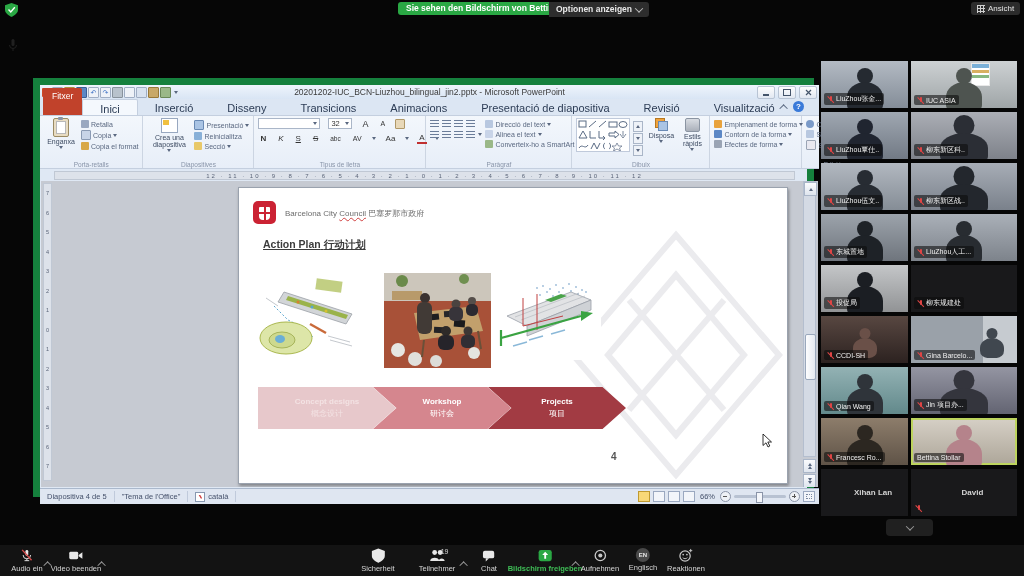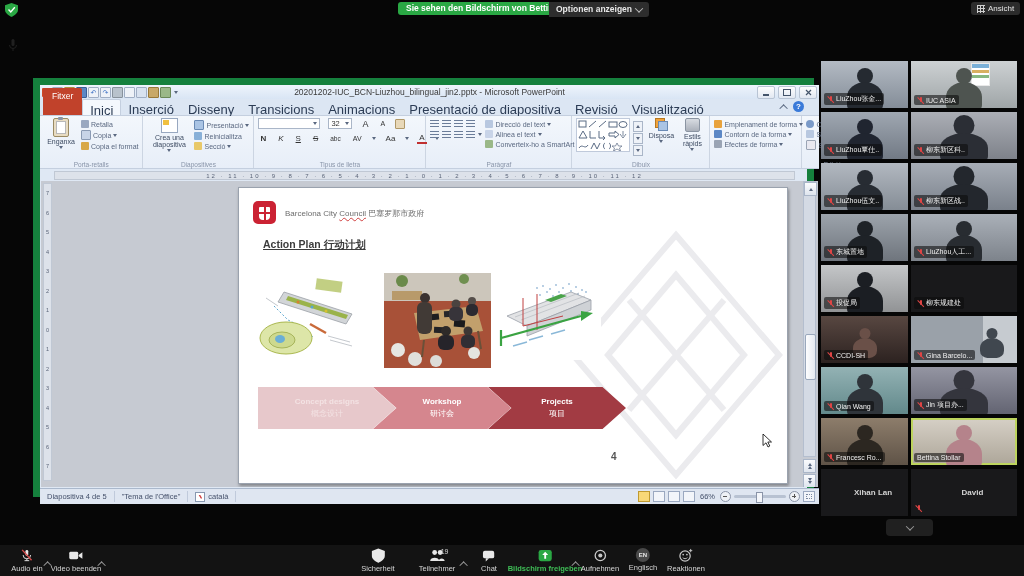--- a/index.html
+++ b/index.html
@@ -26,21 +26,21 @@
   .qat{display:flex;align-items:center;gap:1px;padding-left:2px;}
   .qi{width:9px;height:9px;border-radius:1px;display:inline-block;font-size:7px;line-height:9px;text-align:center;color:#fff;}
   .ptitle{position:absolute;left:0;right:0;text-align:center;font-size:8.5px;color:#3a3a3a;pointer-events:none;}
   .wctl{position:absolute;right:2px;top:1px;display:flex;gap:3px;}
   .wbtn{width:16px;height:11px;border:1px solid #b8c4d4;border-radius:2px;background:linear-gradient(#fdfdfd,#e2e8f2);display:flex;align-items:center;justify-content:center;}
   .minbar{width:6px;height:2px;background:#44546a;margin-top:4px;}
   .restbox{width:6px;height:5px;border:1px solid #44546a;}
 
   .tabs{position:absolute;left:0;top:14px;width:779px;height:17px;background:#dce6f3;display:flex;align-items:flex-end;border-bottom:1px solid #c4cfdf;box-sizing:border-box;}
   .ftab{background:#c1422b;color:#fff;font-size:8.5px;padding:3px 9px;margin-left:3px;border-radius:2px 2px 0 0;height:27px;box-sizing:border-box;}
-  .tab{font-size:13px;color:#2c3c55;padding:3px 7px;height:16px;box-sizing:border-box;}
+  .tab{font-size:11px;color:#2c3c55;padding:3px 17px;height:16px;box-sizing:border-box;}
   .tab.active{background:#f4f8fd;border:1px solid #c4cfdf;border-bottom:none;border-radius:2px 2px 0 0;}
   .ribctl{position:absolute;right:3px;top:16px;display:flex;gap:5px;align-items:center;}
   .helpc{width:11px;height:11px;border-radius:50%;background:#3a7ad9;color:#fff;font-size:8px;font-weight:bold;text-align:center;line-height:11px;}
 
   .ribbon{position:absolute;left:0;top:31px;width:779px;height:53px;background:linear-gradient(#f3f7fc,#e7eef8);display:flex;border-bottom:1px solid #c4cfdf;box-sizing:border-box;}
   .grp{position:relative;border-right:1px solid #ccd5e2;padding:2px 4px 9px;display:flex;gap:3px;box-sizing:border-box;}
   .glabel{position:absolute;bottom:0;left:0;right:0;text-align:center;font-size:6.5px;color:#8894a8;}
   .bigbtn{display:flex;flex-direction:column;align-items:center;justify-content:flex-start;font-size:7px;color:#3c4a61;text-align:center;width:40px;gap:1px;}
   .scol{display:flex;flex-direction:column;justify-content:flex-start;gap:2px;padding-top:2px;}
   .sbtn{display:flex;align-items:center;gap:2px;font-size:7px;color:#5a6880;white-space:nowrap;}

